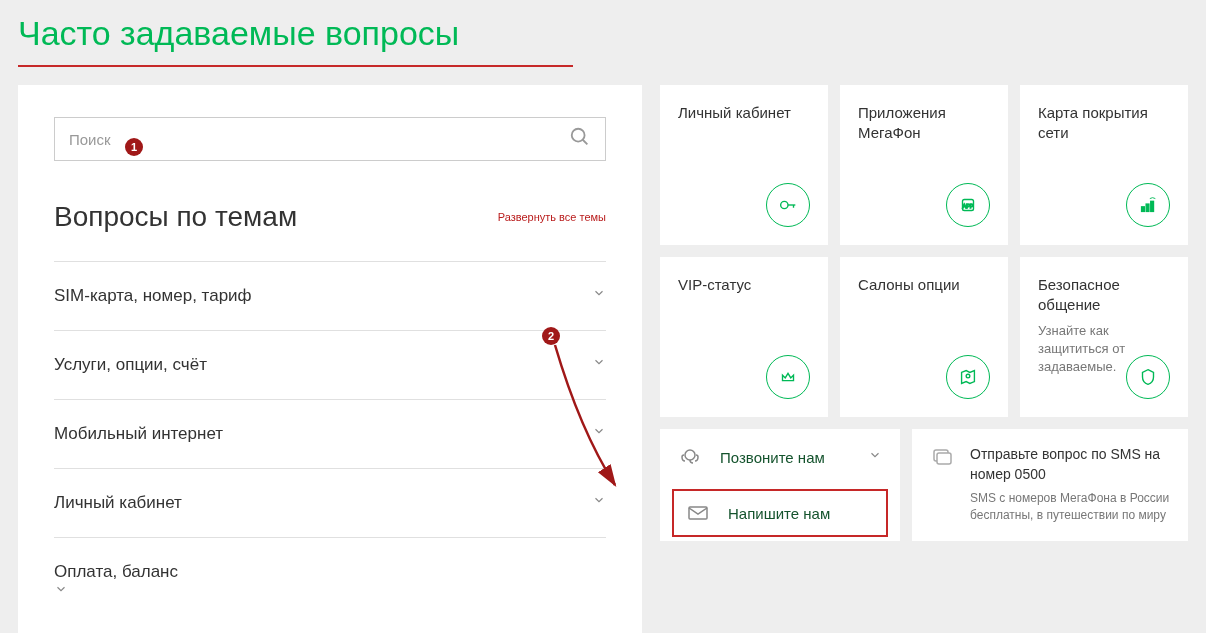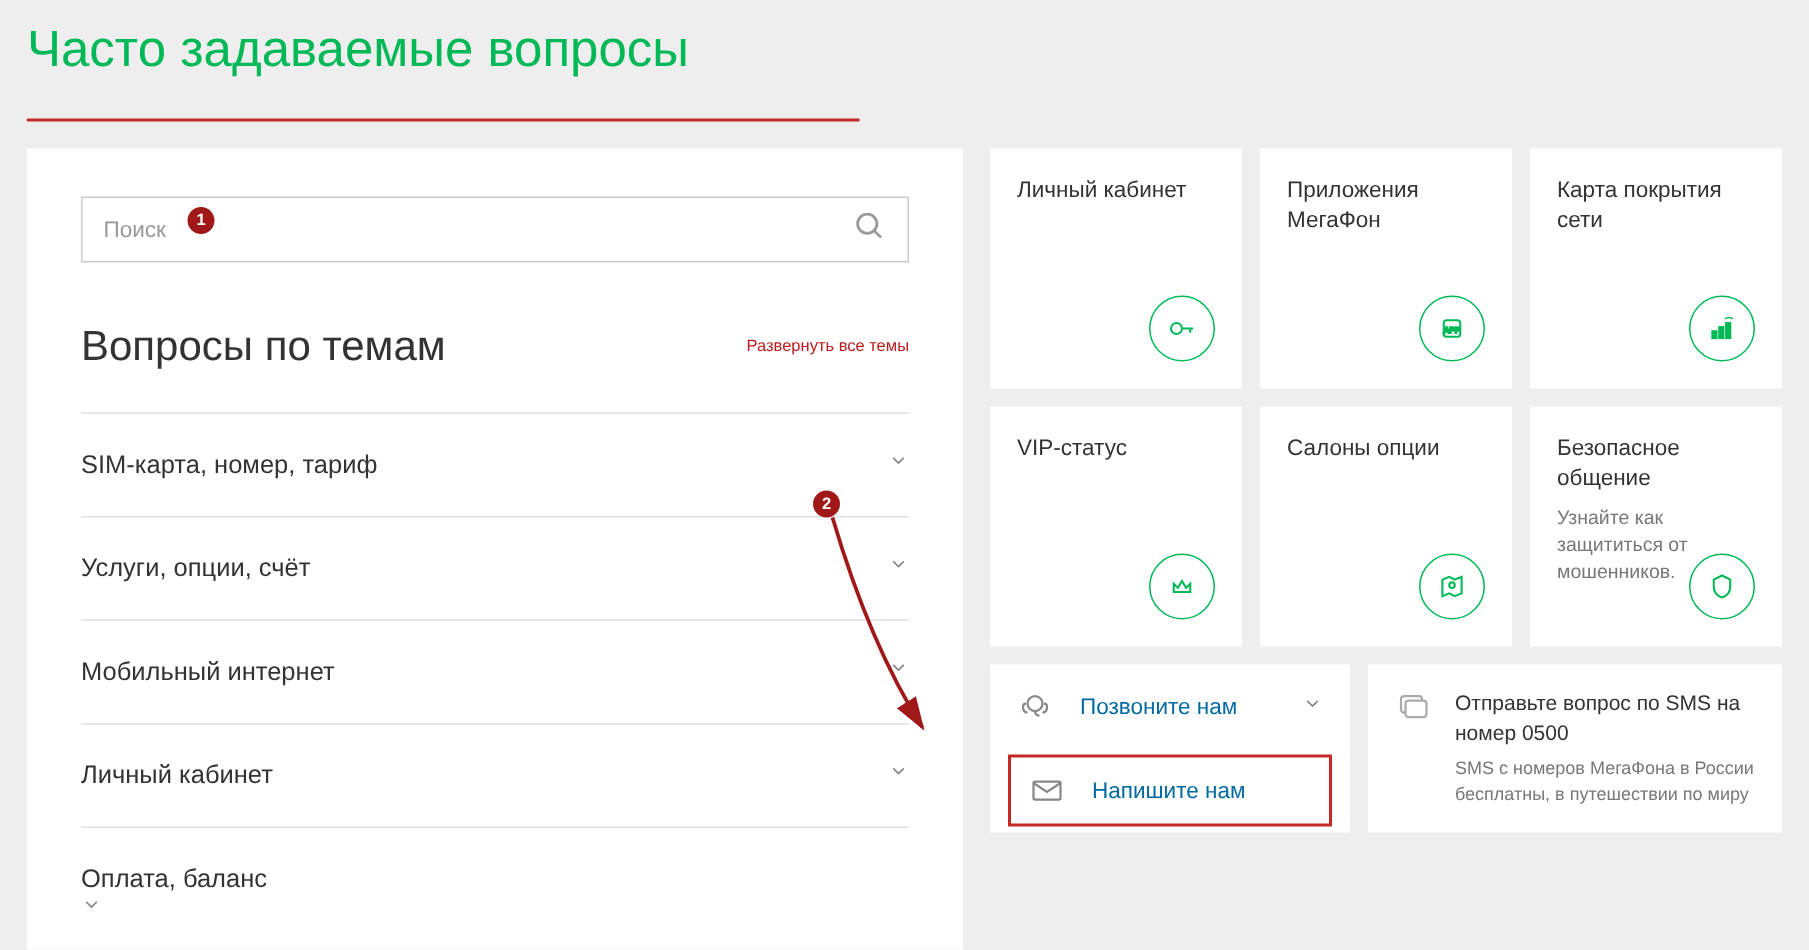--- a/index.html
+++ b/index.html
@@ -1,18 +1,18 @@
 <!DOCTYPE html>
 <html><head>
   <meta charset="utf-8">
   <style>
     * { box-sizing: border-box; margin: 0; padding: 0; }
     body { font-family: Arial, sans-serif; background: #eeeeee; width: 1206px; height: 633px; overflow: hidden; position: relative; }
     .container { padding: 14px 18px; }
-    .page-title { color: #00b956; font-size: 34px; font-weight: normal; border-bottom: 2px solid #c62828; padding-bottom: 26px; margin-bottom: 18px; display: inline-block; width: 555px; }
+    .page-title { color: #00b956; font-size: 34px; font-weight: normal; border-bottom: 2px solid #c62828; padding-bottom: 12px; margin-bottom: 18px; display: inline-block; width: 555px; }
     .content { display: flex; gap: 18px; }
     .left-panel { background: #fff; width: 624px; padding: 32px 36px; }
     .search-box { border: 1px solid #ccc; display: flex; align-items: center; padding: 8px 14px; margin-bottom: 40px; height: 44px; }
     .search-box input { border: none; outline: none; flex: 1; font-size: 15px; color: #999; }
     .search-box input::placeholder { color: #999; }
     .search-icon svg { width: 22px; height: 22px; }
     .topics-header { display: flex; justify-content: space-between; align-items: center; margin-bottom: 28px; }
     .topics-title { font-size: 28px; color: #333; }
     .expand-all { color: #b91c1c; font-size: 11px; cursor: pointer; }
     .topic-item { border-top: 1px solid #e0e0e0; padding: 24px 0; display: flex; justify-content: space-between; align-items: flex-start; cursor: pointer; }
@@ -25,21 +25,21 @@
     .card-subtitle { font-size: 13px; color: #777; margin-top: 8px; line-height: 1.4; }
     .card-icon { position: absolute; bottom: 18px; right: 18px; width: 44px; height: 44px; border: 1px solid #00b956; border-radius: 50%; display: flex; align-items: center; justify-content: center; }
     .card-icon svg { width: 22px; height: 22px; }
     .contact-title { font-size: 18px; color: #555; margin: 32px 0 18px 0; }
     .contact-row { display: flex; gap: 12px; }
     .contact-panel { background: #fff; flex: 1; padding: 0; }
     .contact-item { display: flex; align-items: center; padding: 16px 18px; cursor: pointer; gap: 16px; }
     .contact-item.highlighted { border: 2px solid #c62828; margin: 4px 12px; padding: 10px 12px; }
     .contact-icon { width: 26px; display: flex; align-items: center; }
     .contact-icon svg { width: 24px; height: 24px; }
-    .contact-label { color: #0369a1; font-size: 15px; flex: 1; }
+    .contact-label { color: #14532d; font-size: 15px; flex: 1; }
     .sms-panel { background: #fff; flex: 1; padding: 16px 18px; display: flex; gap: 14px; }
     .sms-icon { width: 26px; }
     .sms-icon svg { width: 24px; height: 24px; }
     .sms-text { flex: 1; }
     .sms-title { font-size: 14px; color: #333; line-height: 1.4; }
     .sms-desc { font-size: 12px; color: #777; margin-top: 6px; line-height: 1.4; }
     .badge { position: absolute; background: #a01818; color: #fff; border-radius: 50%; width: 18px; height: 18px; font-size: 11px; display: flex; align-items: center; justify-content: center; font-weight: bold; z-index: 10; }
     .arrow-svg { position: absolute; z-index: 5; pointer-events: none; }
   </style>
 </head>
@@ -144,21 +144,21 @@
           <div class="card-title">Салоны опции</div>
           <div class="card-icon">
               <svg viewBox="0 0 24 24" fill="none" stroke="#00b956" stroke-width="1.5">
                 <path d="M5 7 L10 5 L14 7 L19 5 L19 17 L14 19 L10 17 L5 19 Z"></path>
                 <circle cx="12" cy="11" r="2"></circle>
               </svg>
             </div>
         </div>
         <div class="card">
           <div class="card-title">Безопасное общение</div>
-          <div class="card-subtitle">Узнайте как защититься от мошенников.</div>
+          <div class="card-subtitle">Узнайте как защититься от задаваемые.</div>
           <div class="card-icon">
               <svg viewBox="0 0 24 24" fill="none" stroke="#00b956" stroke-width="1.5">
                 <path d="M12 4 L18 7 L18 12 Q18 18 12 20 Q6 18 6 12 L6 7 Z"></path>
               </svg>
             </div>
         </div>
       </div>
 
 
       <div class="contact-row">

